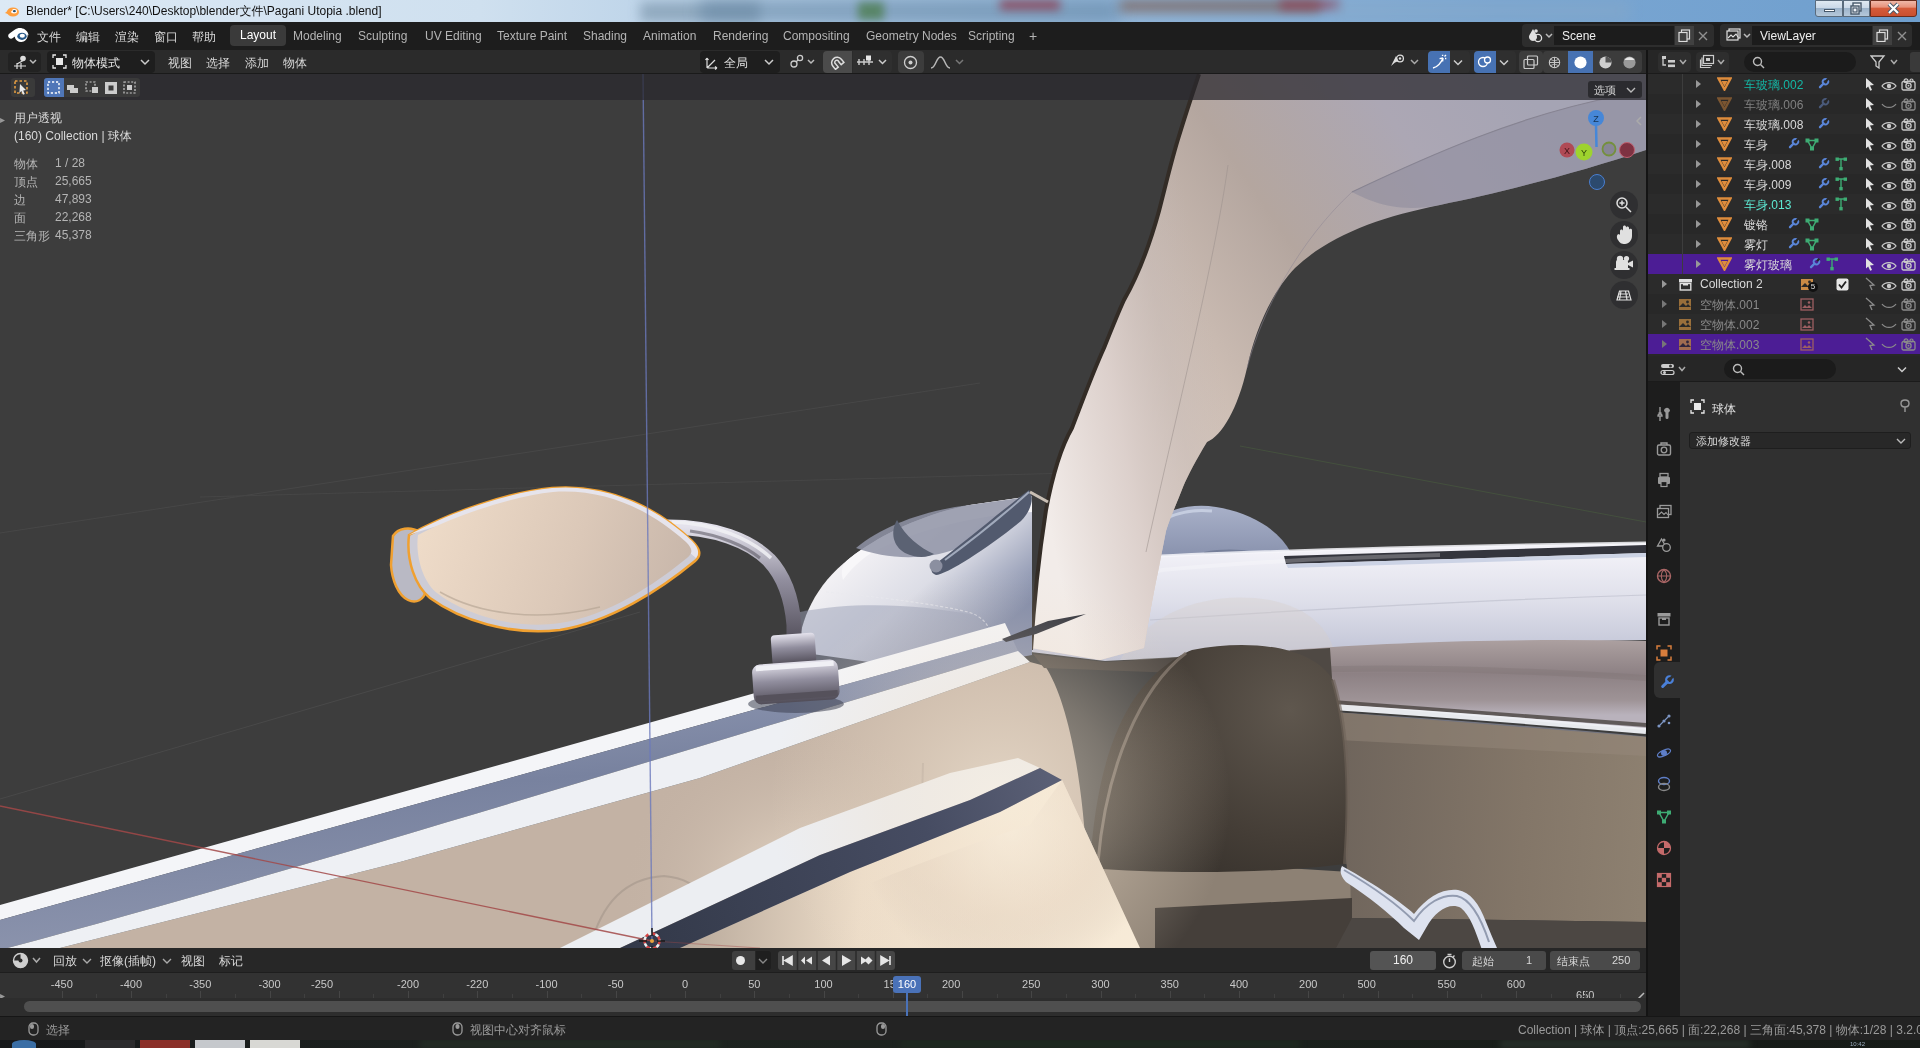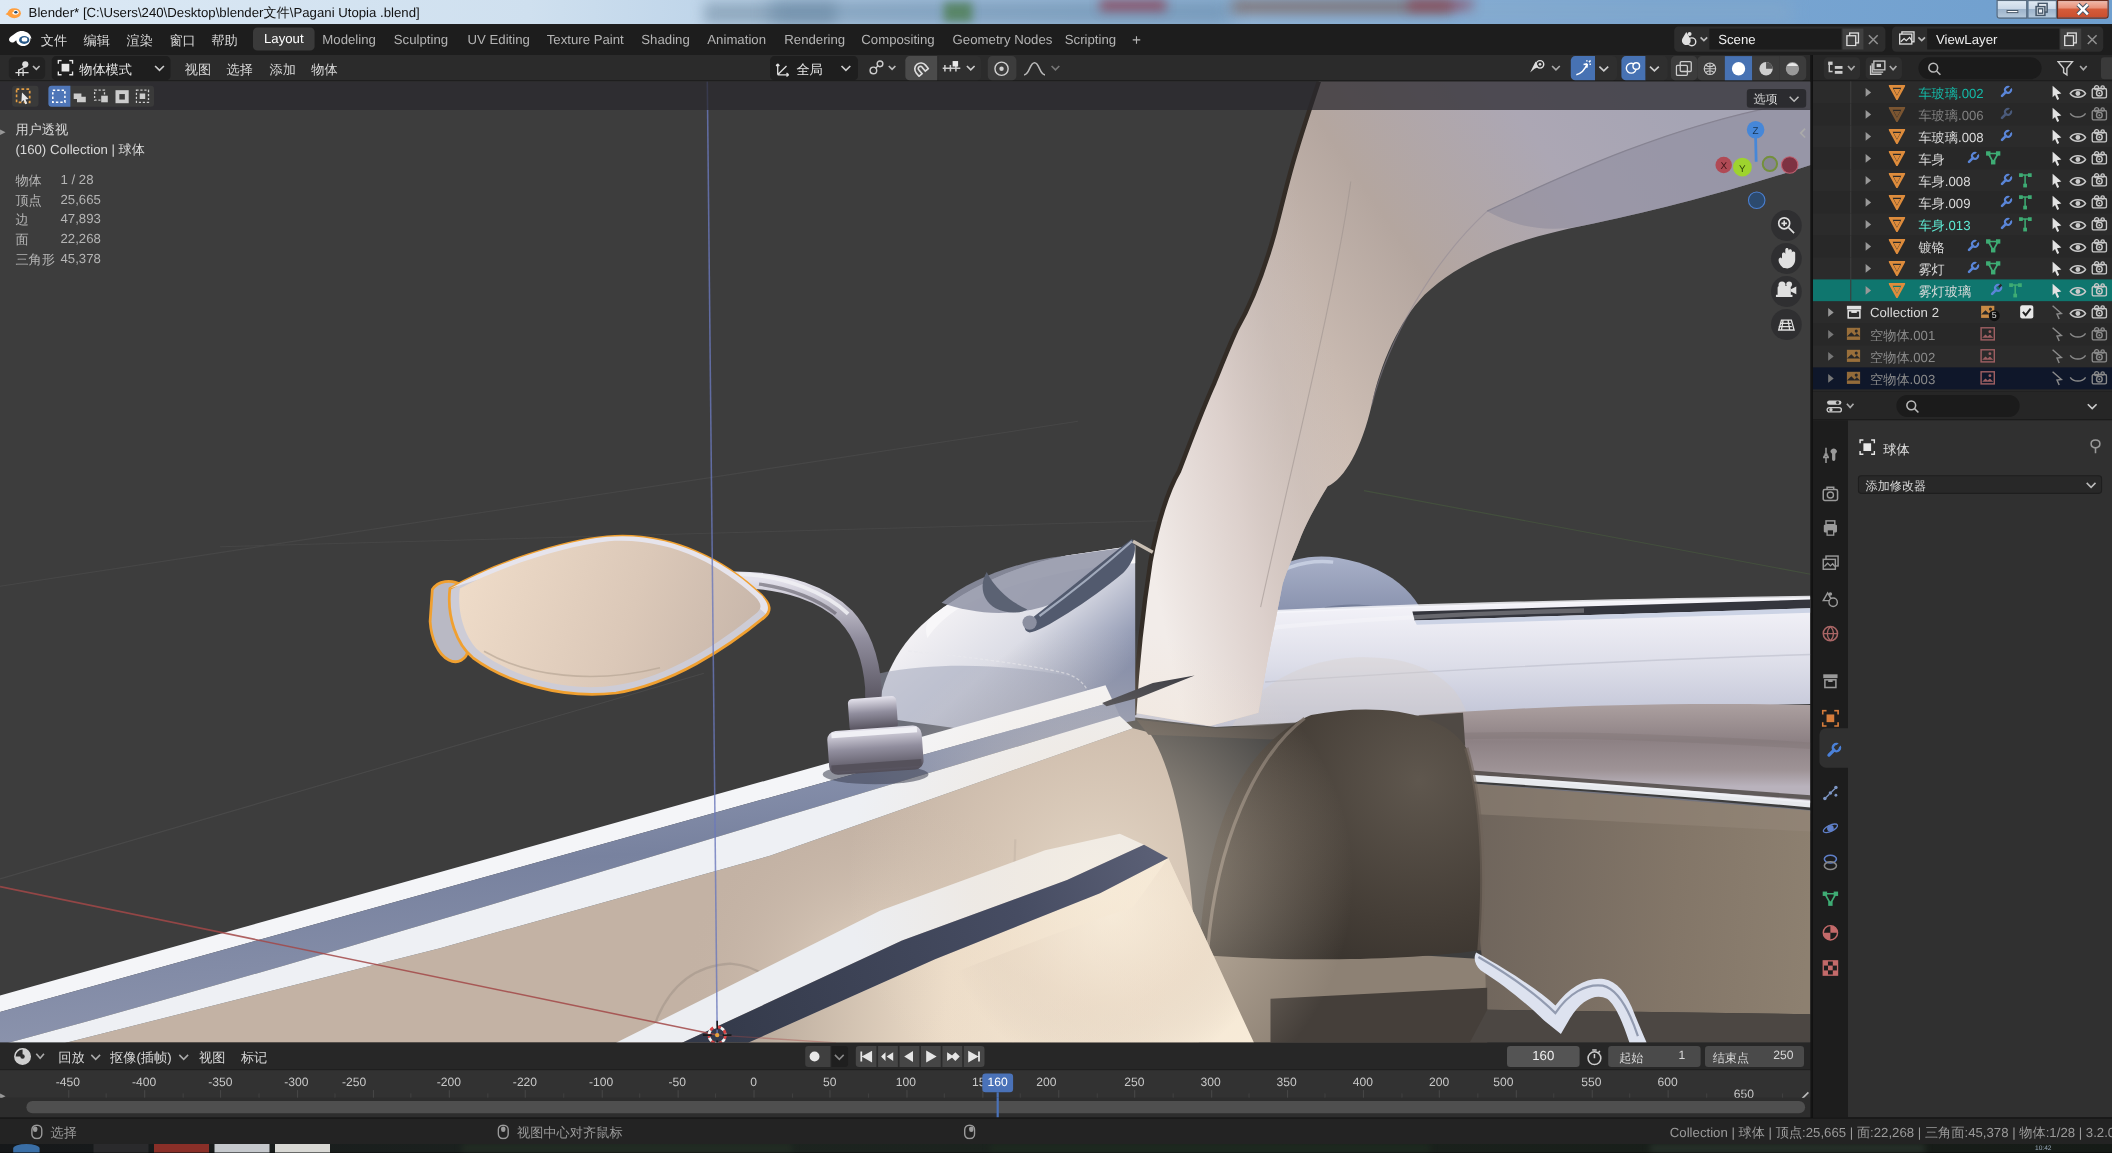--- a/index.html
+++ b/index.html
@@ -847,21 +847,21 @@
             <circle cx="8" cy="6" r="2.2" fill="#c9c9c9"></circle>
           </svg></div>
         <div style="position:absolute;left:253px;top:3px;"><svg width="15" height="13" viewBox="0 0 15 13">
             <rect x="1" y="3.5" width="13" height="8.5" rx="1.5" fill="none" stroke="#c9c9c9" stroke-width="1.3"></rect>
             <circle cx="5" cy="2.8" r="1.9" fill="none" stroke="#c9c9c9" stroke-width="1.2"></circle>
             <circle cx="10.5" cy="2.5" r="1.5" fill="none" stroke="#c9c9c9" stroke-width="1.2"></circle>
             <circle cx="7.5" cy="7.7" r="2.6" fill="none" stroke="#c9c9c9" stroke-width="1.3"></circle>
             <circle cx="7.5" cy="7.7" r="0.9" fill="#c9c9c9"></circle>
           </svg></div>
       </div>
-      <div style="position:absolute;left:0;top:204px;width:272px;height:20px;background:#0f766e;">
+      <div style="position:absolute;left:0;top:204px;width:272px;height:20px;background:#4c1d95;">
         <div style="position:absolute;left:34px;top:0;width:1px;height:20px;background:#3d3d3d;"></div>
         <div style="position:absolute;left:48px;top:6px;width:0;height:0;border-left:5px solid #989898;border-top:4px solid transparent;border-bottom:4px solid transparent;"></div>
         <div style="position:absolute;left:69px;top:3px;"><svg width="15" height="14" viewBox="0 0 15 14">
             <path d="M1.5,1.5 h12 L7.5,12.5 Z" fill="none" stroke="#de8c3c" stroke-width="2.4"></path>
             <path d="M4.5,4 h6 L7.5,9.5 Z" fill="#de8c3c"></path>
           </svg></div>
         <div style="position:absolute;left:96px;top:3px;font-size:12px;color:#dadada;">雾灯玻璃</div>
         <div style="position:absolute;left:159px;top:3px;"><svg width="14" height="14" viewBox="0 0 14 14">
             <g transform="rotate(45 7 7)">
               <rect x="5.9" y="5" width="2.4" height="7.5" rx="1.2" fill="#5a85d7"></rect>
@@ -970,21 +970,21 @@
             <path d="M1,4 C4,8.5 12,8.5 15,4" fill="none" stroke="#8a8a8a" stroke-width="1.3"></path>
           </svg></div>
         <div style="position:absolute;left:253px;top:3px;"><svg width="15" height="13" viewBox="0 0 15 13">
             <rect x="1" y="3.5" width="13" height="8.5" rx="1.5" fill="none" stroke="#8a8a8a" stroke-width="1.3"></rect>
             <circle cx="5" cy="2.8" r="1.9" fill="none" stroke="#8a8a8a" stroke-width="1.2"></circle>
             <circle cx="10.5" cy="2.5" r="1.5" fill="none" stroke="#8a8a8a" stroke-width="1.2"></circle>
             <circle cx="7.5" cy="7.7" r="2.6" fill="none" stroke="#8a8a8a" stroke-width="1.3"></circle>
             <circle cx="7.5" cy="7.7" r="0.9" fill="#8a8a8a"></circle>
           </svg></div>
       </div>
-      <div style="position:absolute;left:0;top:284px;width:272px;height:20px;background:#0f172a;">
+      <div style="position:absolute;left:0;top:284px;width:272px;height:20px;background:#4c1d95;">
         <div style="position:absolute;left:14px;top:6px;width:0;height:0;border-left:5px solid #777;border-top:4px solid transparent;border-bottom:4px solid transparent;"></div>
         <div style="position:absolute;left:30px;top:3px;opacity:0.8;"><svg width="14" height="13" viewBox="0 0 14 13">
             <rect x="1" y="1" width="12" height="11" fill="#b5803f"></rect>
             <path d="M1,9 l4,-4 3,3 2,-2 3,3" fill="#282828"></path>
             <circle cx="9.5" cy="4" r="1.4" fill="#282828"></circle>
           </svg></div>
         <div style="position:absolute;left:52px;top:3px;font-size:12px;color:#8a8a8a;">空物体.003</div>
         <div style="position:absolute;left:152px;top:3px;"><svg width="14" height="13" viewBox="0 0 14 13">
             <rect x="1" y="1" width="12" height="11" fill="none" stroke="#9d5f62" stroke-width="1.3"></rect>
             <path d="M2,10 l3,-3 2,2 2,-2 3,3" fill="#9d5f62"></path>

